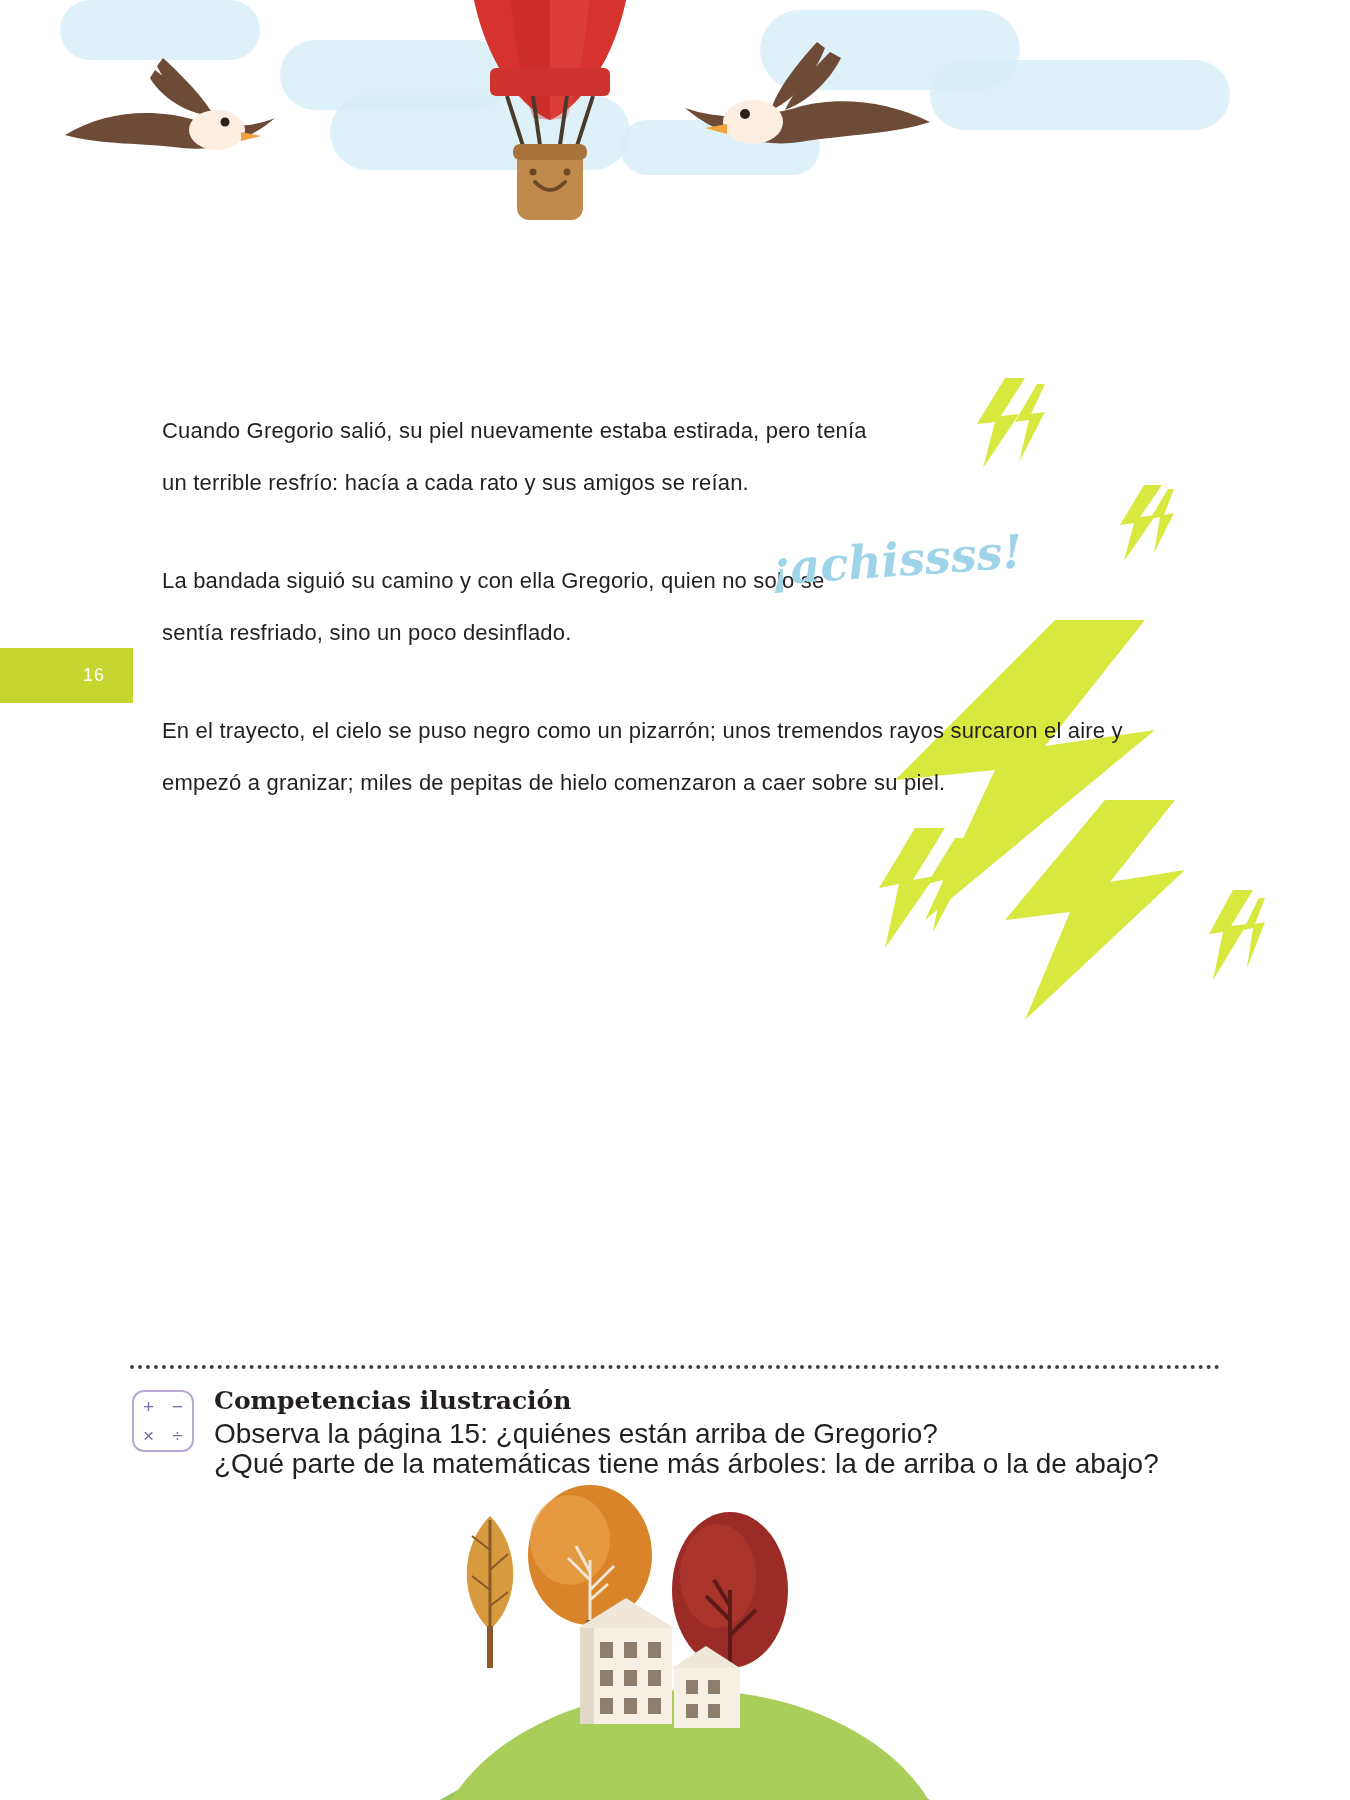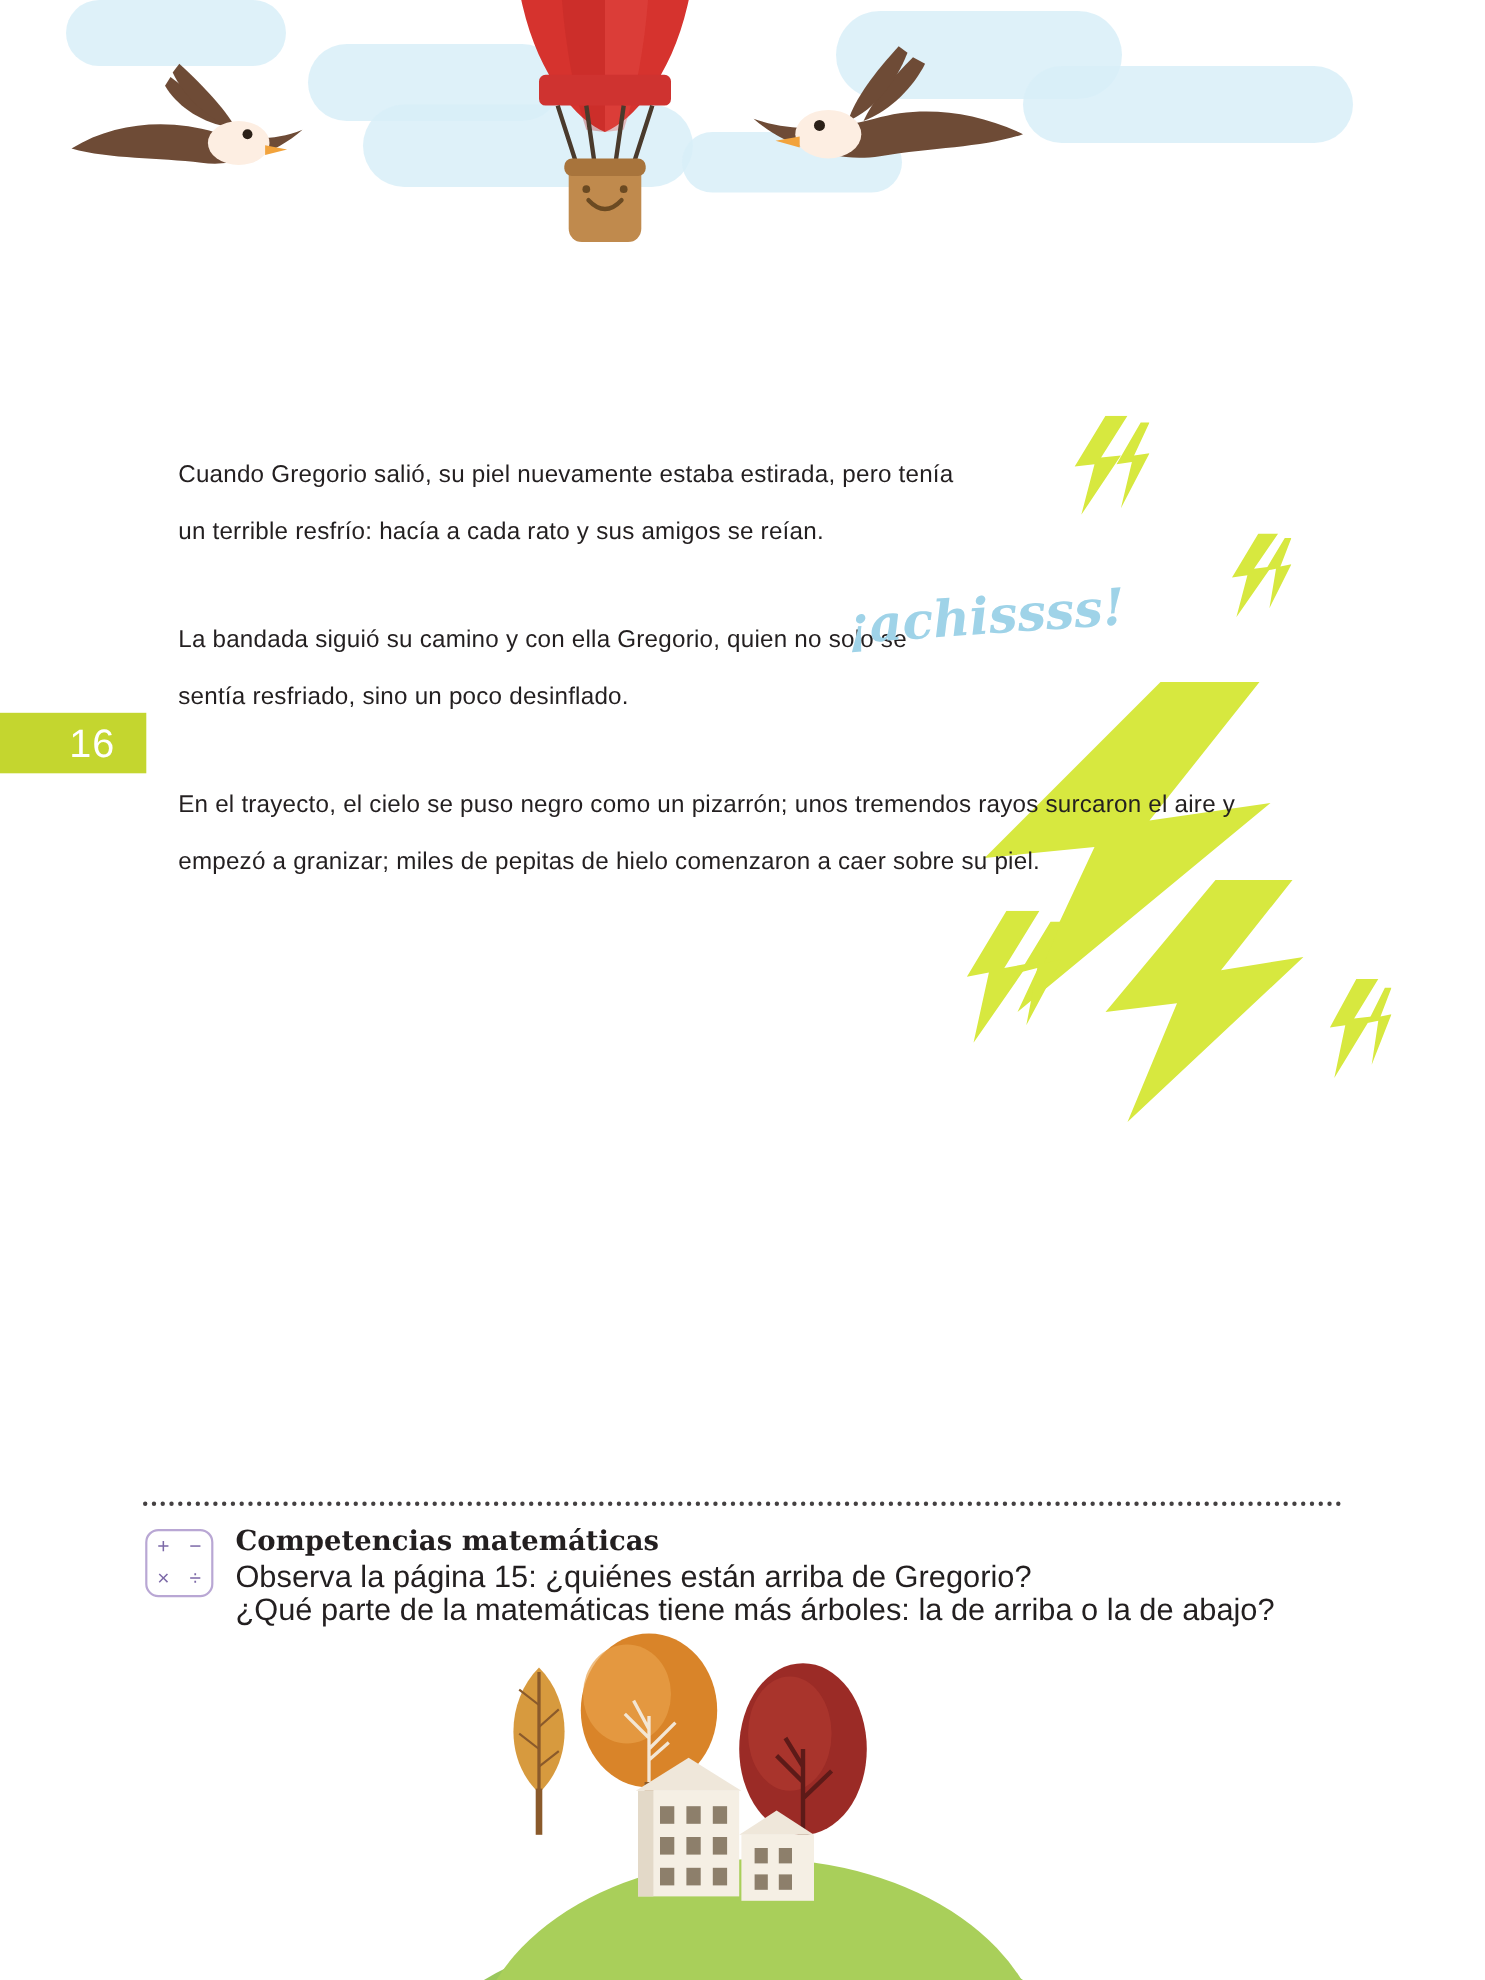--- a/index.html
+++ b/index.html
@@ -45,21 +45,21 @@
     height: 55px;
     background: #c4d62f;
     display: flex;
     align-items: center;
     justify-content: flex-end;
     box-sizing: border-box;
     padding-right: 28px;
   }
   .page-tab-num {
     color: #ffffff;
-    font-size: 36px;
+    font-size: 18px;
     letter-spacing: 1px;
     font-family: "Liberation Sans", sans-serif;
   }
   .tab-dots {
     position: absolute;
     left: 0;
     top: 669px;
     width: 64px;
     height: 12px;
     display: flex;
@@ -265,21 +265,21 @@
 
 <div class="dotted-rule"></div>
 <div class="comp">
   <div class="comp-icon">
     <span>+</span>
     <span>−</span>
     <span>×</span>
     <span>÷</span>
   </div>
   <div class="comp-text">
-    <div class="comp-title">Competencias matemáticas</div>
+    <div class="comp-title">Competencias ilustración</div>
     <div class="comp-line">Observa la página 15: ¿quiénes están arriba de Gregorio?</div>
     <div class="comp-line">¿Qué parte de la matemáticas tiene más árboles: la de arriba o la de abajo?</div>
   </div>
 </div>
 
 <div class="hill2"></div>
 <div class="hill"></div>
 
 <svg style="position:absolute; left:430px; top:1480px;" width="520" height="320" viewBox="0 0 520 320">
 

